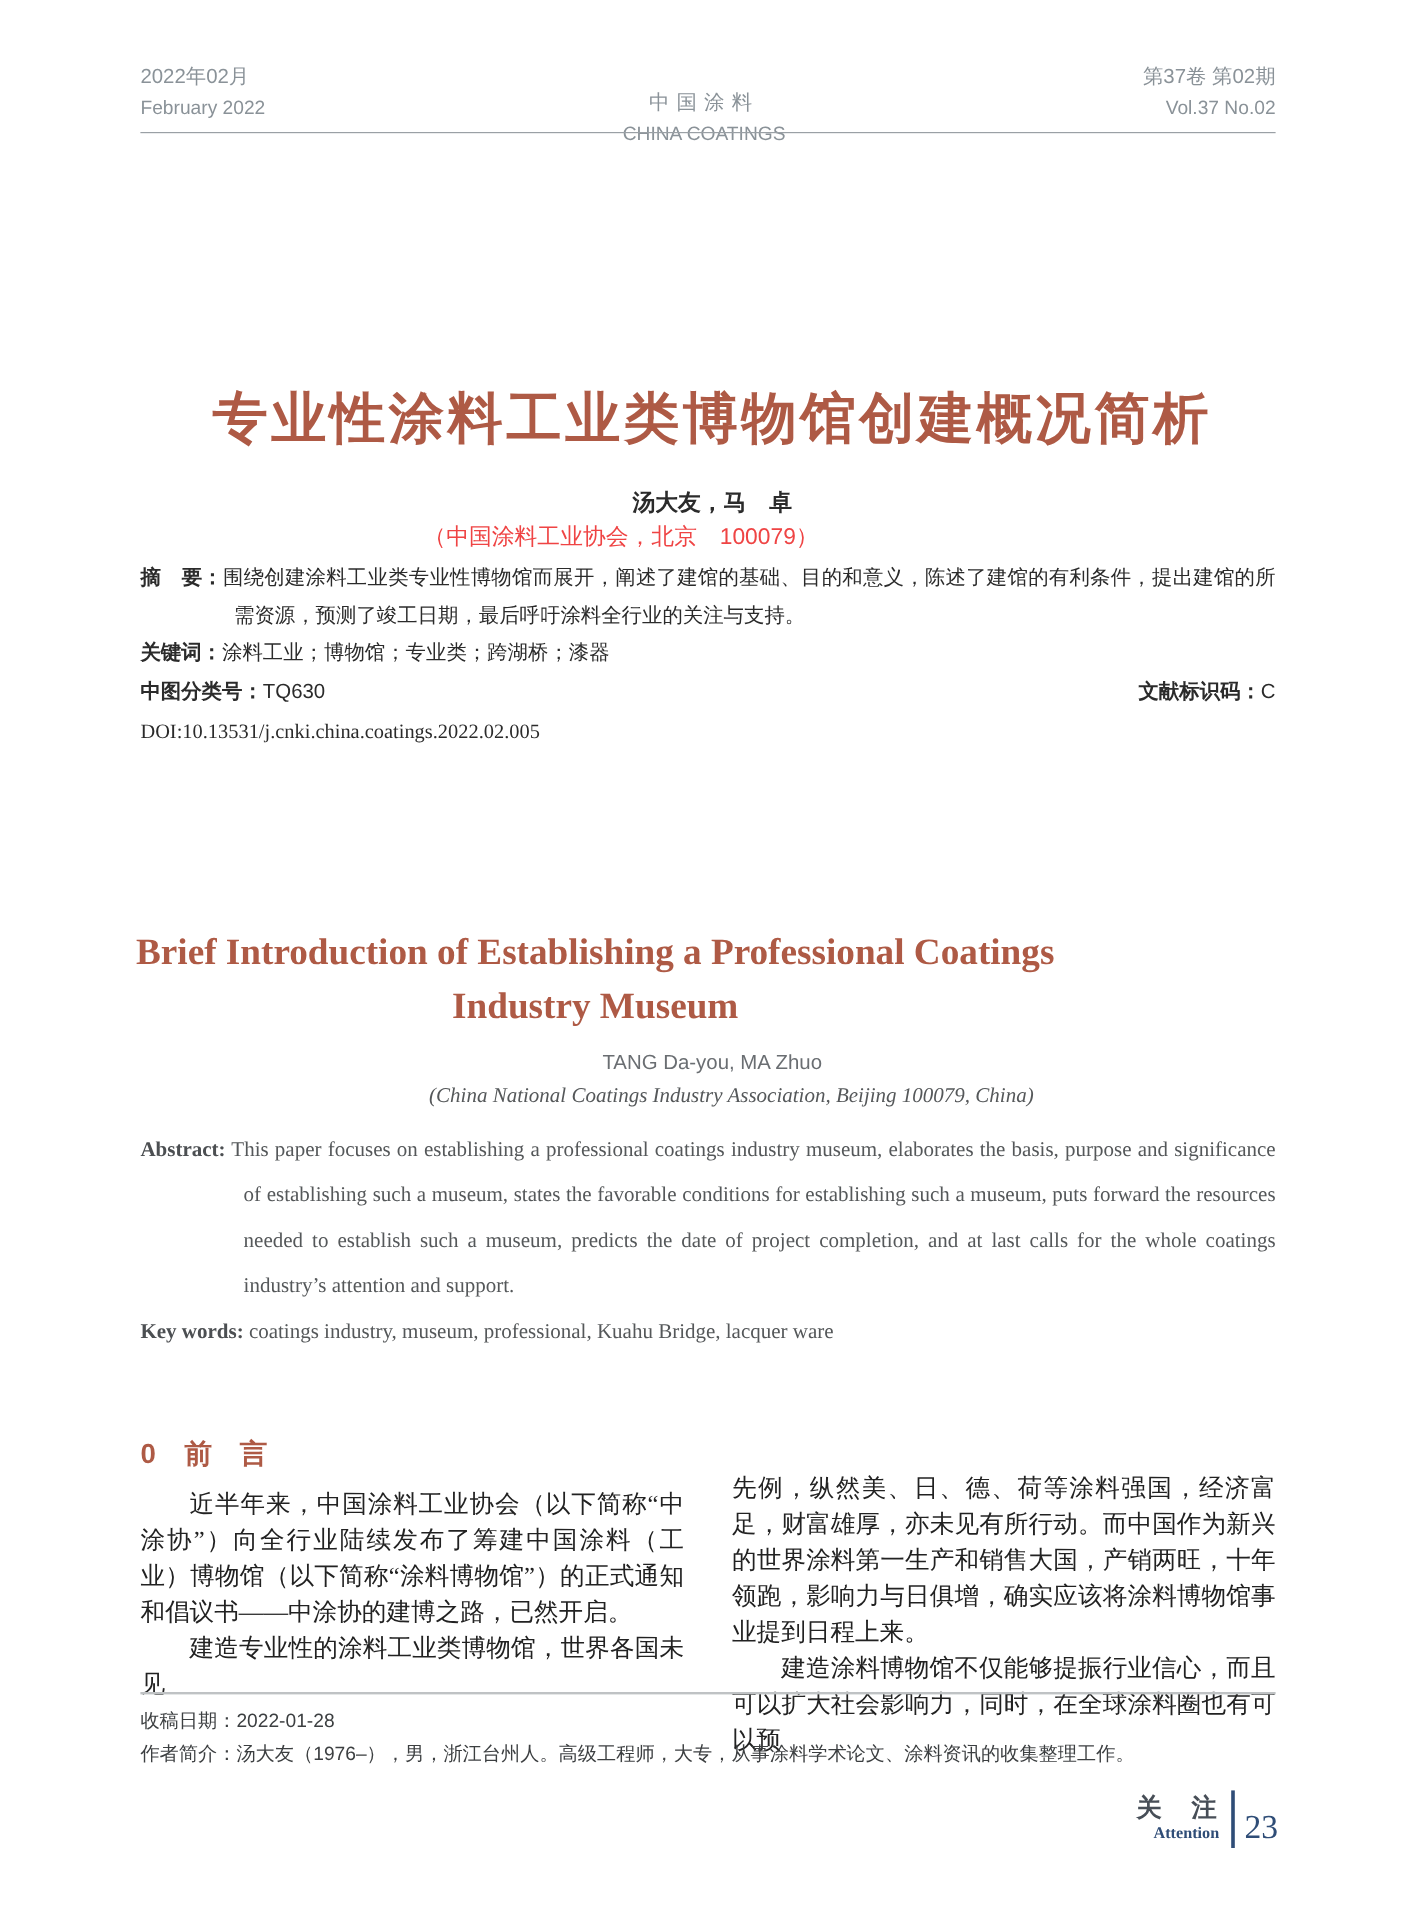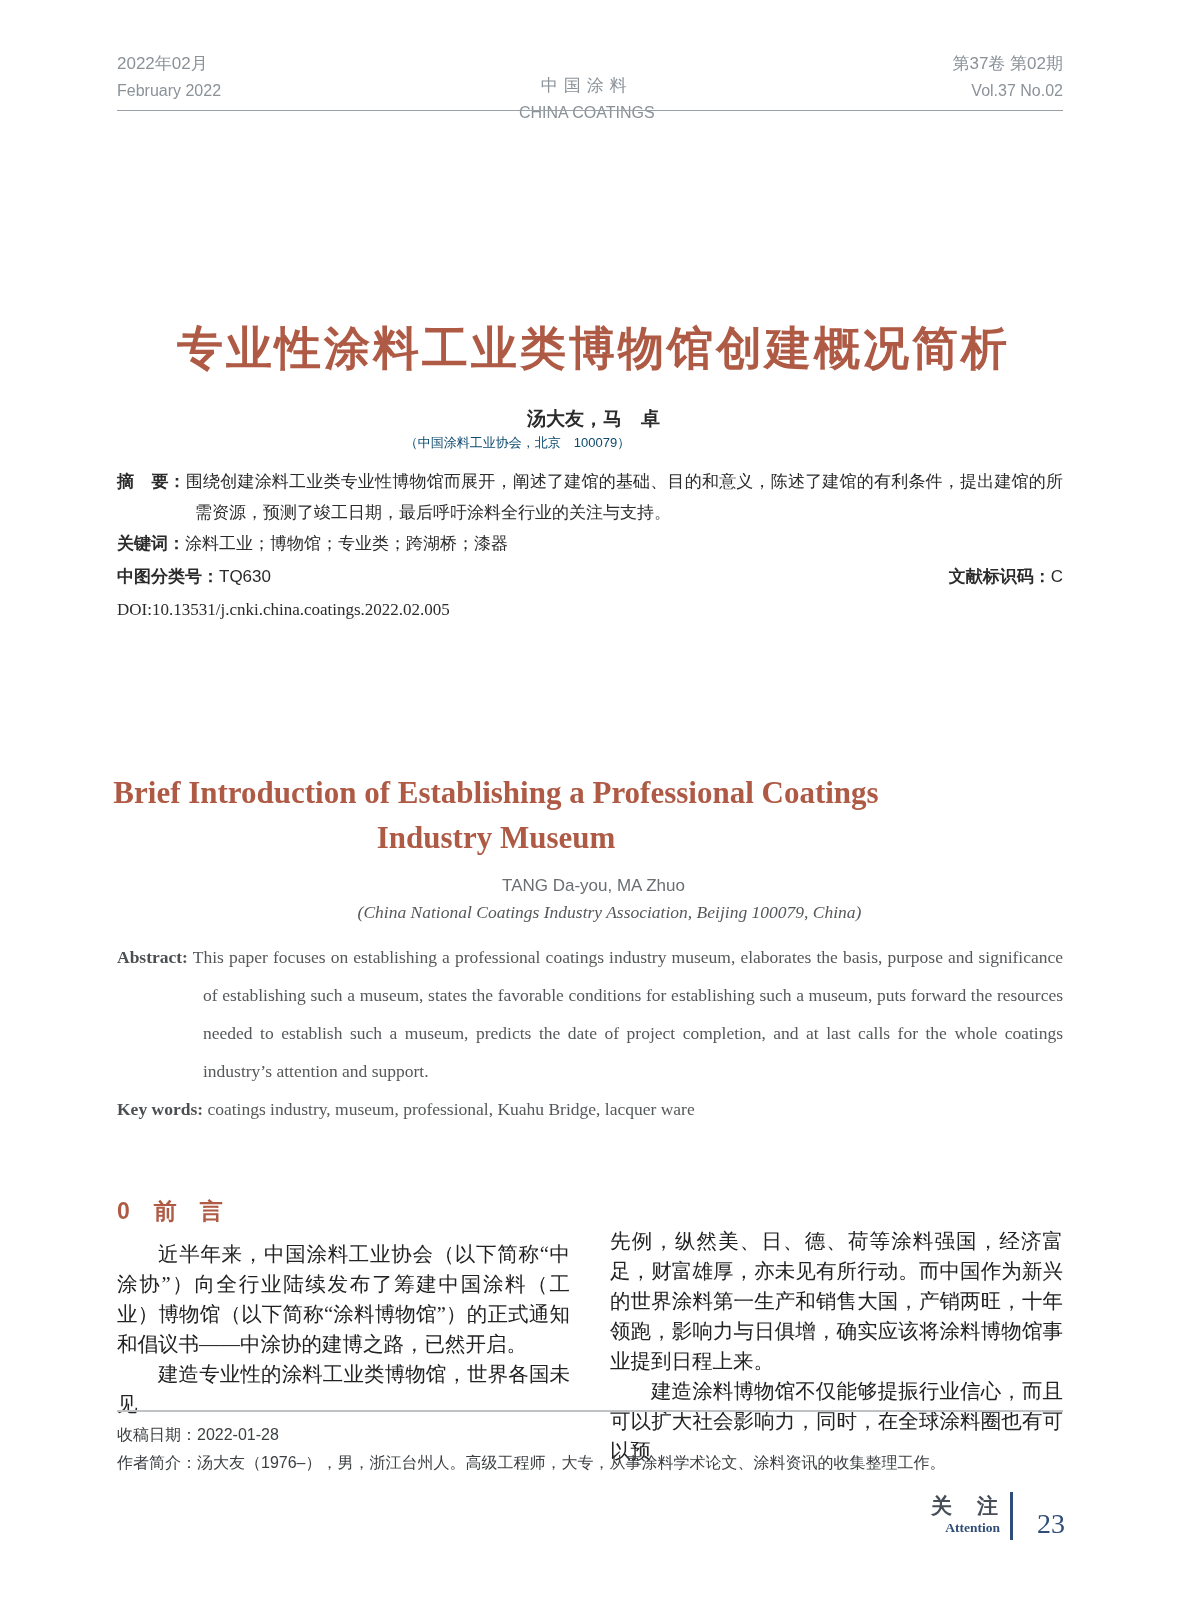--- a/index.html
+++ b/index.html
@@ -19,21 +19,21 @@
   .h-center { text-align:center;margin-top:22px; }
   .h-center .zh { letter-spacing:6px; }
   .h-right { text-align:right; }
   .header-rule { left:117px; top:110px; width:946px; border-top:1.5px solid #9aa0a5; }
 
   
   .title-zh { left:0; top:318px; width:1187px; text-align:center;
               font-size:46px; font-weight:bold; letter-spacing:3px; color:#ae5a45; }
   .authors-zh { left:0; top:406px; width:1187px; text-align:center;
                 font-size:19px; font-weight:bold; color:#2b2b2b; }
-  .affil-zh { left:0; top:434px; width:1035px; text-align:center; font-size:13px; color:#0c4a6e; }
+  .affil-zh { left:0; top:434px; width:1035px; text-align:center; font-size:19px; color:#ef4444; }
 
   
   .meta-zh { left:117px; top:466px; width:946px; font-size:17px; line-height:31px; color:#2b2b2b; }
   .hang-zh { padding-left:78px; text-indent:-78px; text-align:justify; }
   .lbl { font-weight:bold; }
   .clc-row { display:flex; justify-content:space-between; margin-top:2px; }
   .doi-line { margin-top:2px; font-family:Liberation Serif, serif; font-size:17px; color:#2b2b2b; }
 
   
   .title-en { left:0; top:770px; width:992px; text-align:center;
@@ -67,21 +67,21 @@
   .foot-rule { left:117px; top:1410px; width:946px; border-top:2px solid #bfc2c4; }
   .footnote { left:117px; top:1421px; width:946px; font-size:16px; line-height:28px; color:#3c3f41; }
 
   
   .footer { right:122px; top:1492px; display:flex; align-items:stretch; }
   .f-label { text-align:right; padding-right:10px; }
   .f-zh { font-size:21px; font-weight:bold; color:#474e57; letter-spacing:2px; }
   .f-en { font-family:"Liberation Serif", serif; font-weight:bold; font-size:13.5px; color:#2f4d77; }
   .f-bar { width:3px; background:#2f4d77; height:48px; }
   .f-num { font-family:"Liberation Serif", serif; font-size:28px; color:#2f4d77;
-           padding-left:24px; align-self:flex-end; }
+           padding-left:8px; align-self:flex-end; }
 </style>
 </head>
 <body>
 
 <div class="page">
 
   <div class="header abs">
     <div class="h-col h-left">
       <div class="zh">2022年02月</div>
       <div class="en">February 2022</div>

